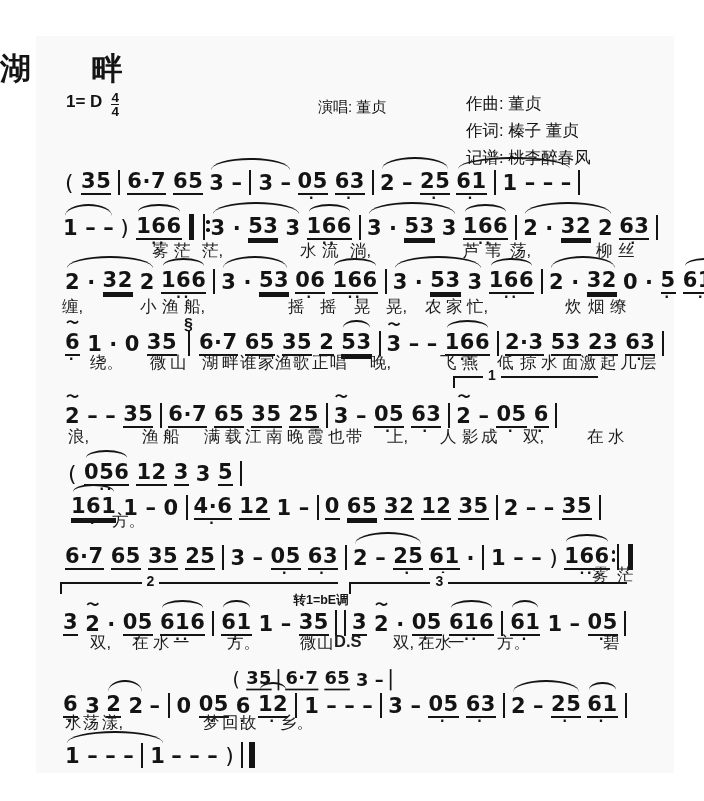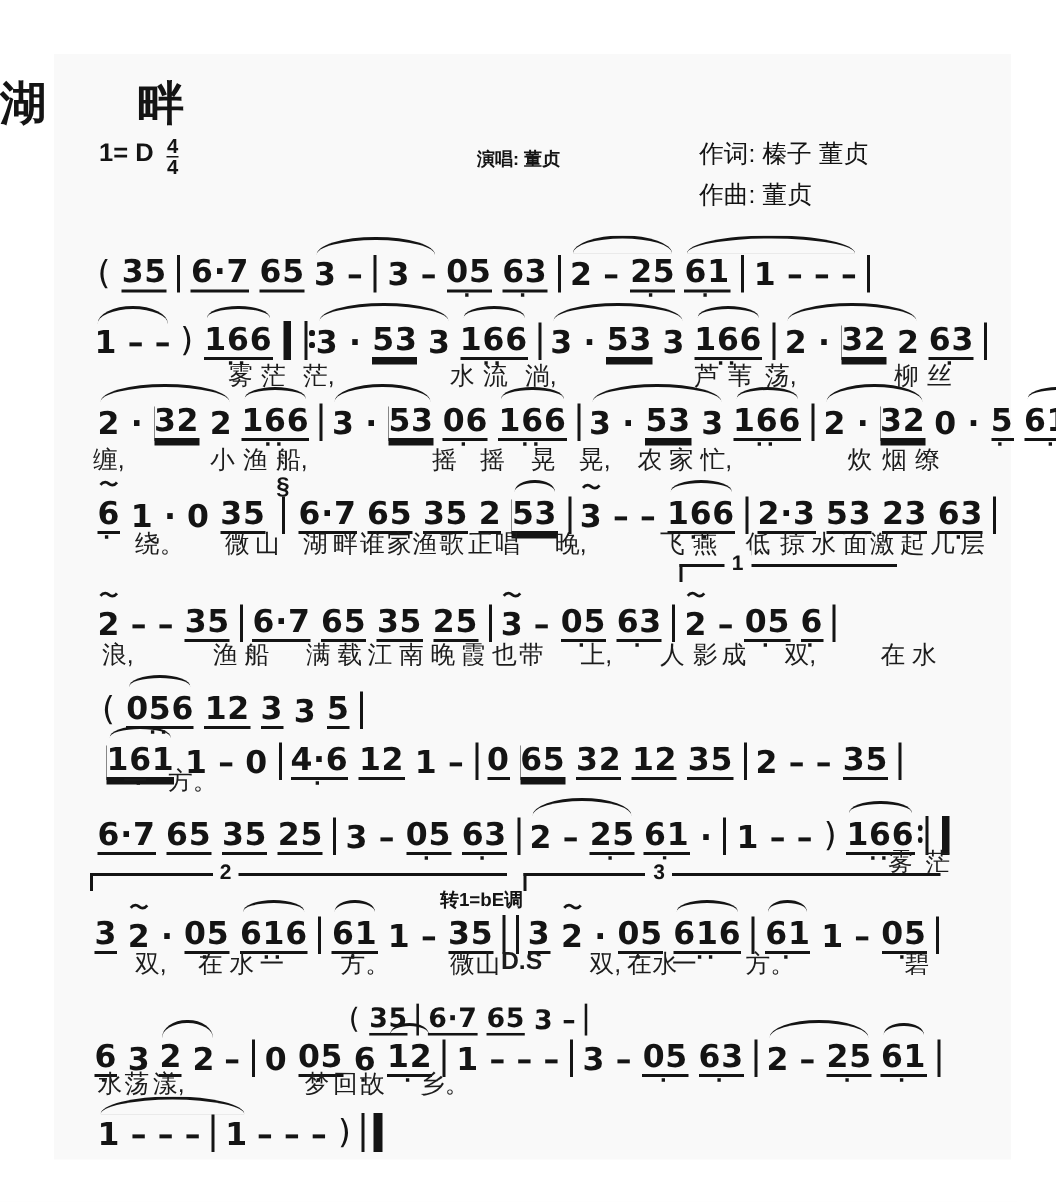--- a/index.html
+++ b/index.html
@@ -4,21 +4,21 @@
 <style>
   :root{ --ink:#141414; --paper:#f9f9f9; }
   html,body{margin:0;padding:0;}
   body{width:704px;height:801px;background:#ffffff;font-family:"Liberation Sans","DejaVu Sans",sans-serif;color:var(--ink);}
   .page{position:relative;width:704px;height:801px;background:#ffffff;overflow:hidden;}
   .sheet{position:absolute;left:36px;top:36px;right:30px;bottom:28px;background:var(--paper);}
   .title{position:absolute;top:48px;left:0;width:100%;text-align:left;font-size:31px;font-weight:700;letter-spacing:3px;word-spacing:46px;}
   .key{position:absolute;left:66px;top:92px;font-weight:700;font-size:17px;display:flex;gap:9px;}
   .frac{display:inline-flex;flex-direction:column;align-items:center;font-size:13.5px;line-height:12px;font-weight:700;}
   .frac .fl{border-top:1.5px solid var(--ink);padding-top:1px;}
-  .performer{position:absolute;left:318px;top:98px;font-size:12px;font-weight:bold;}
+  .performer{position:absolute;left:318px;top:98px;font-size:15px;}
   .credits{position:absolute;left:466px;top:90px;font-size:16.5px;line-height:27px;}
   .credits div{white-space:nowrap;}
   .score{position:absolute;inset:0;}
   
   .mline{position:absolute;display:flex;align-items:flex-end;}
   .mline.small{transform:scale(.85);transform-origin:left bottom;}
   .seg{display:inline-flex;align-items:flex-end;gap:7px;padding:0 3px;position:relative;}
   .seg.slur::before{content:"";position:absolute;top:1px;left:5px;right:5px;height:10px;border-top:2px solid var(--ink);border-radius:50% 50% 0 0/100% 100% 0 0;}
   .seg.volta::before{content:"";position:absolute;top:-13px;left:0;right:-6px;height:10px;border-top:2px solid var(--ink);border-left:2px solid var(--ink);}
   .seg.volta.open::before{right:-46px;}
@@ -53,22 +53,23 @@
   <div class="title">湖 畔</div>
   <div class="key">
     <span>1= D</span>
     <span class="frac">
       <span>4</span>
       <span class="fl">4</span>
     </span>
   </div>
   <div class="performer">演唱: 董贞</div>
   <div class="credits">
+    <div>作曲: 董贞</div>
     <div>作词: 榛子 董贞</div>
-    <div>作曲: 董贞</div>
+    <div>记谱: 桃李醉春风</div>
   </div>
   <div class="score">
       <div class="mline" style="top: 156px; left: 62px;">
         <span class="seg">
           <span class="tok paren">
             <span class="mk"></span>
             <span class="ch">(</span>
             <span class="bd"></span>
           </span>
           <span class="tok u1">

